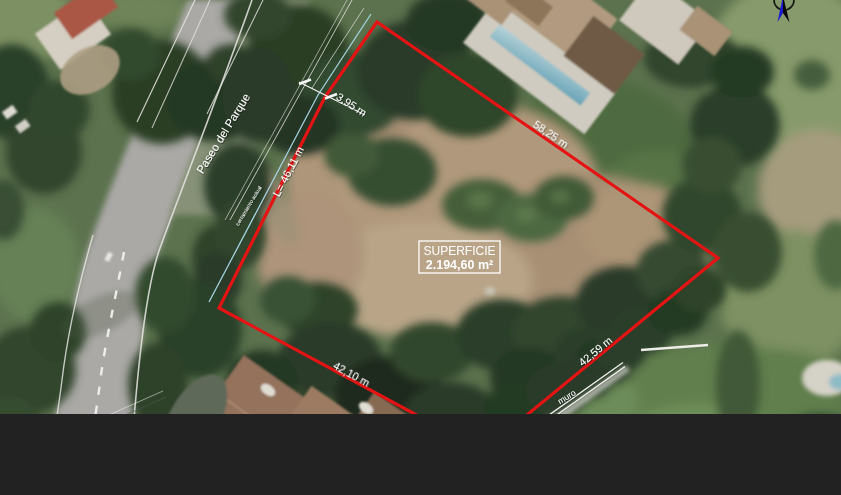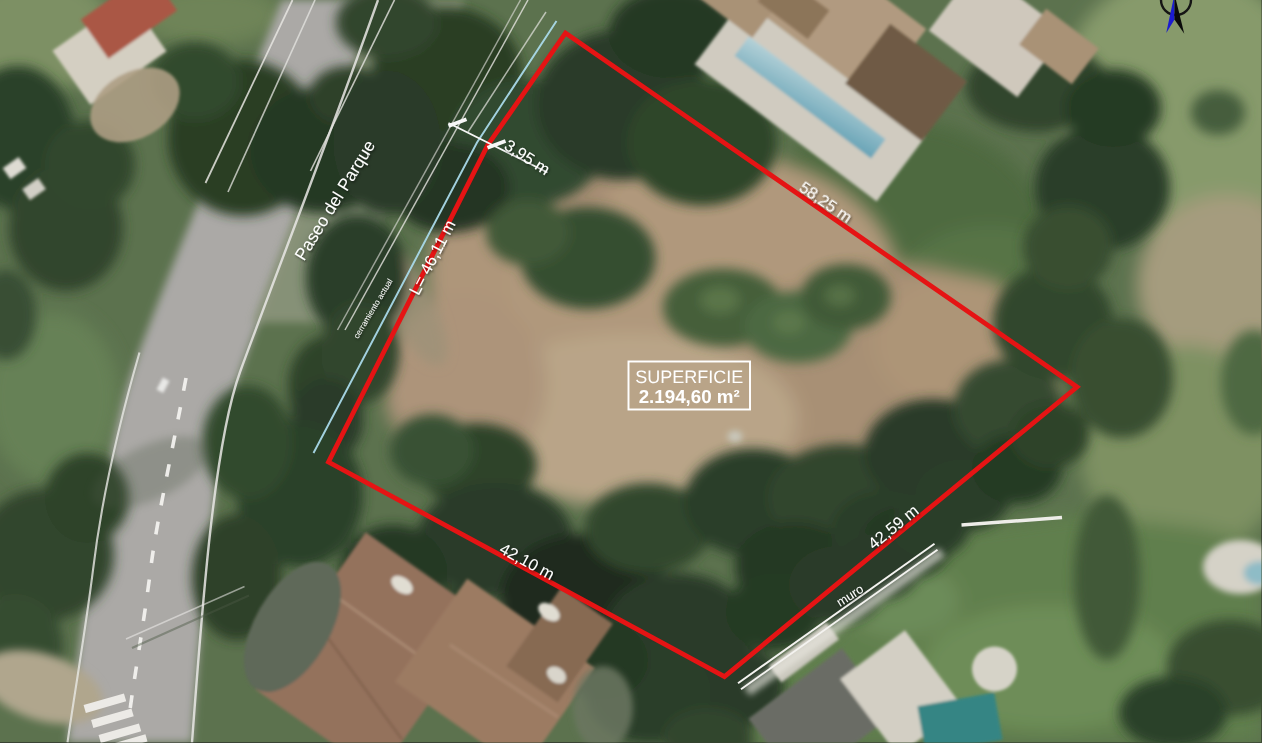--- a/index.html
+++ b/index.html
@@ -1,15 +1,15 @@
 <!DOCTYPE html>
 <html><head><meta charset="utf-8">
 <style>
 html,body{margin:0;padding:0;background:#222;}
-#c{position:relative;width:841px;height:495px;overflow:hidden;font-family:"Liberation Sans",sans-serif;}
+#c{position:relative;width:841px;height:414px;overflow:hidden;font-family:"Liberation Sans",sans-serif;}
 svg{display:block;}
 </style></head>
 <body>
 
 <div id="c">
 <svg width="841" height="495" viewBox="0 0 841 495">
 <defs>
 <filter id="b6" x="-40%" y="-40%" width="180%" height="180%">
           <feGaussianBlur stdDeviation="6"></feGaussianBlur>
         </filter>

